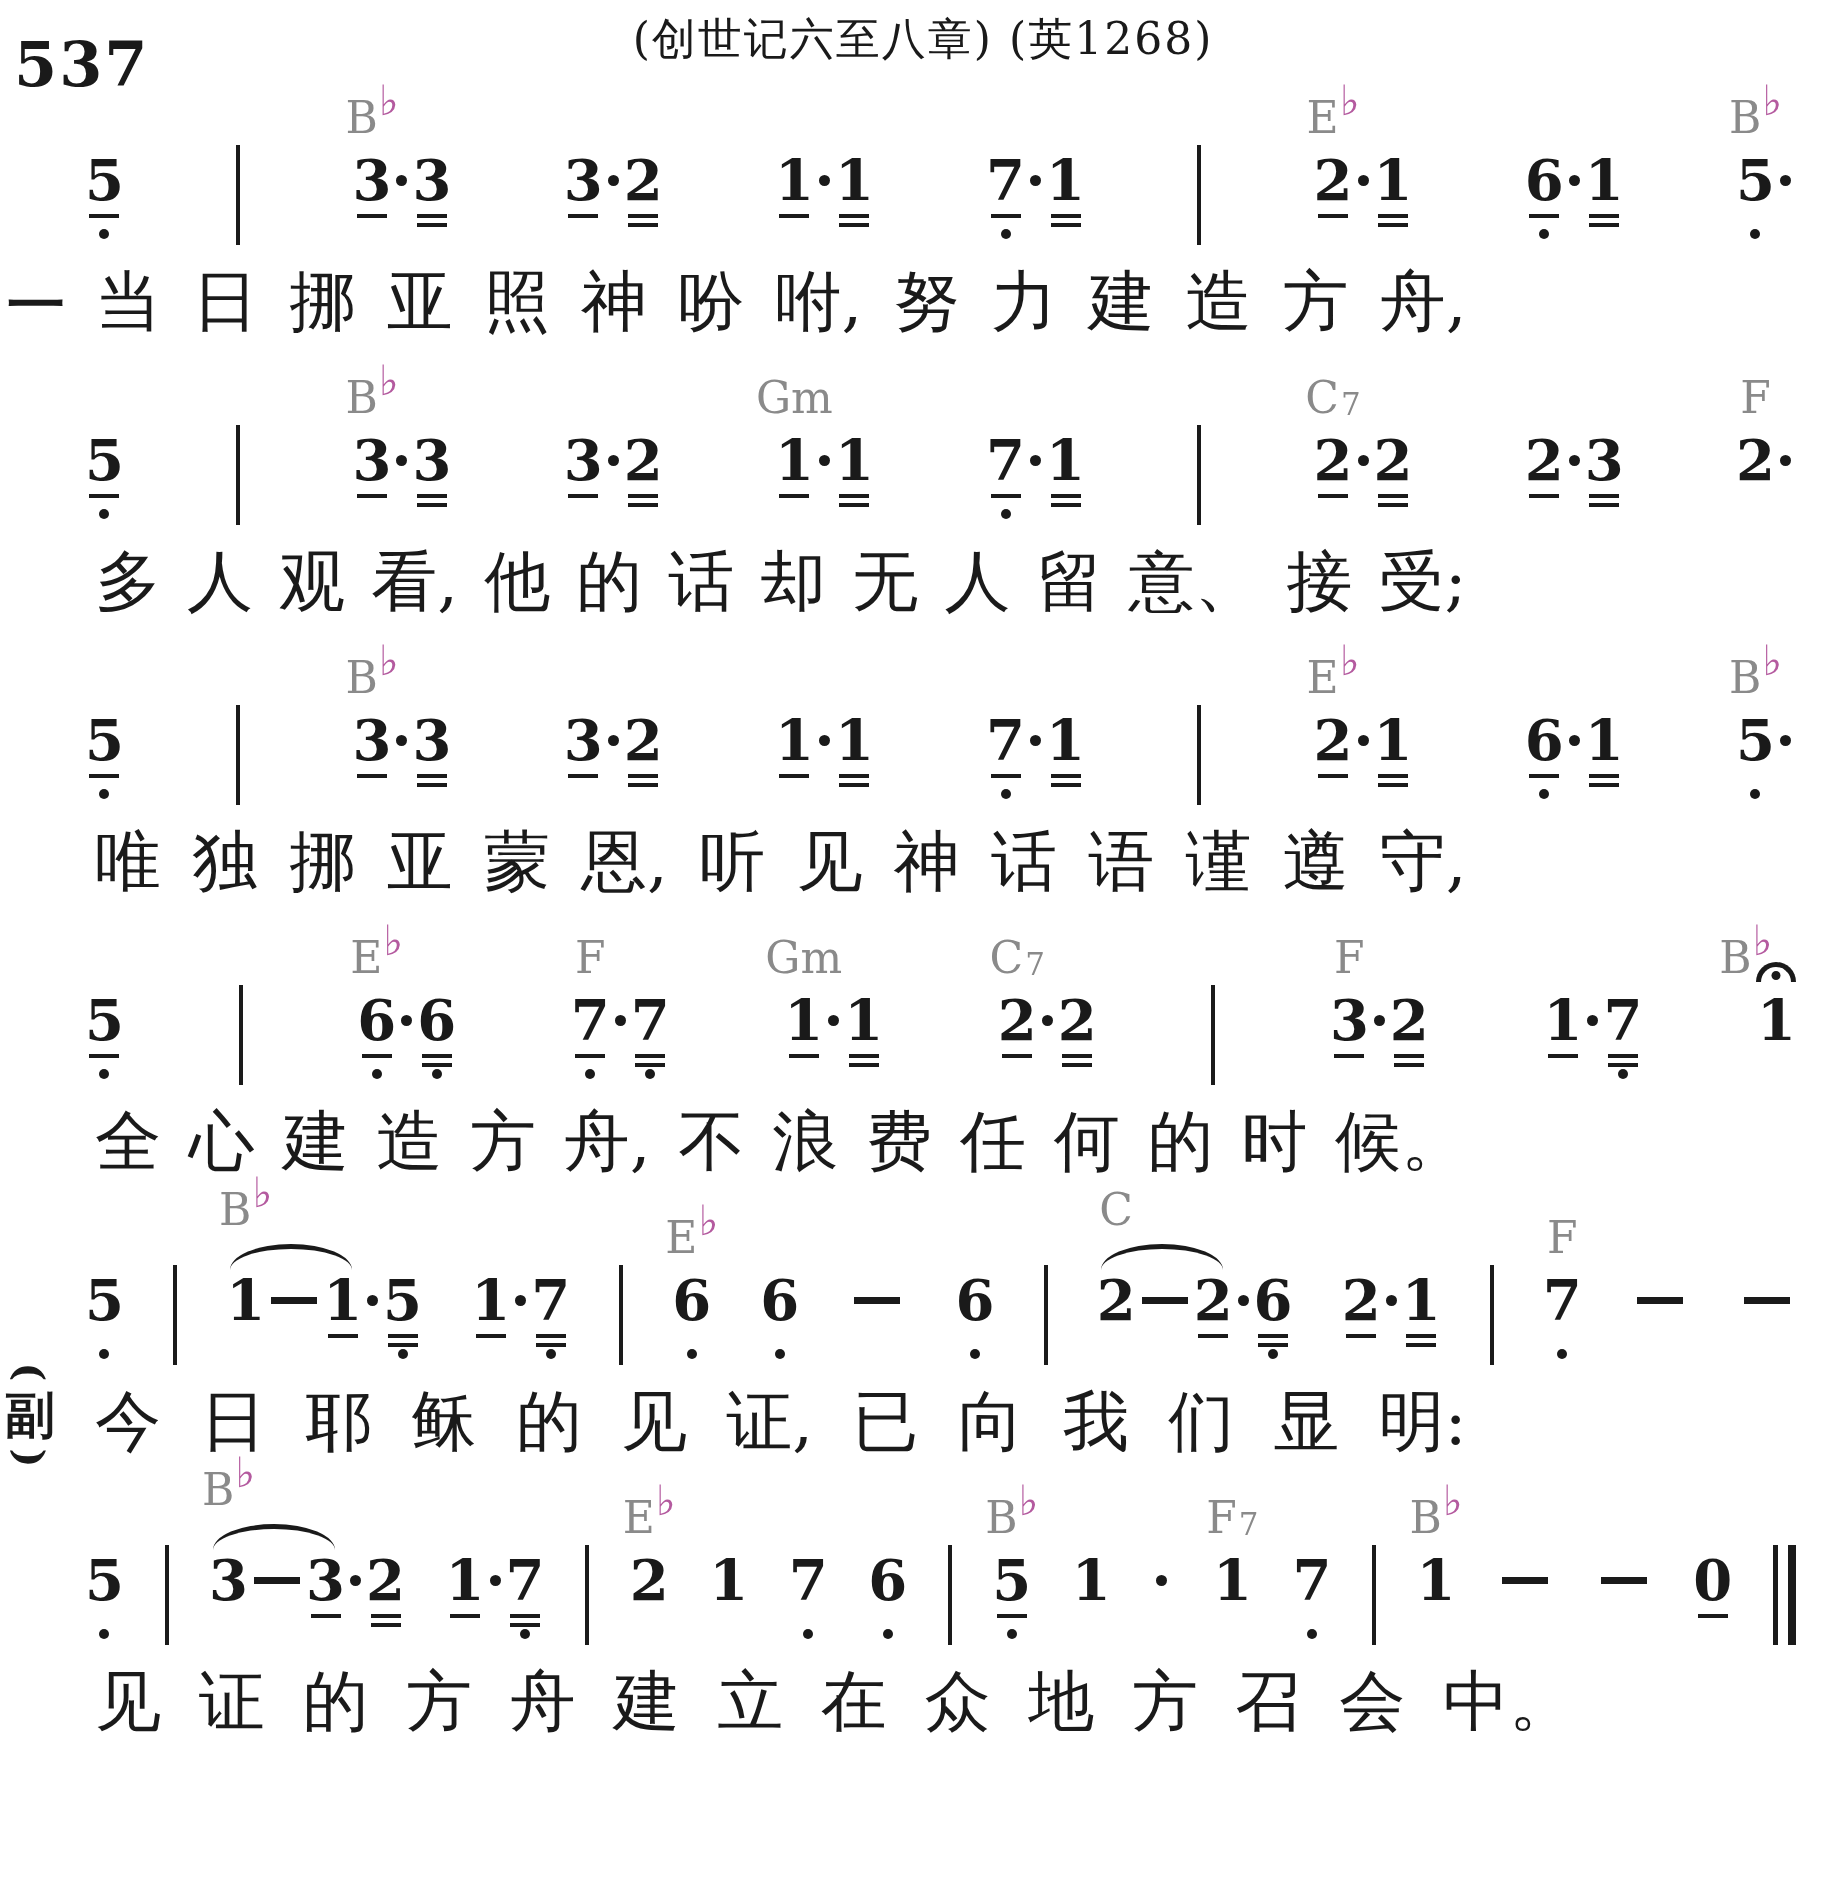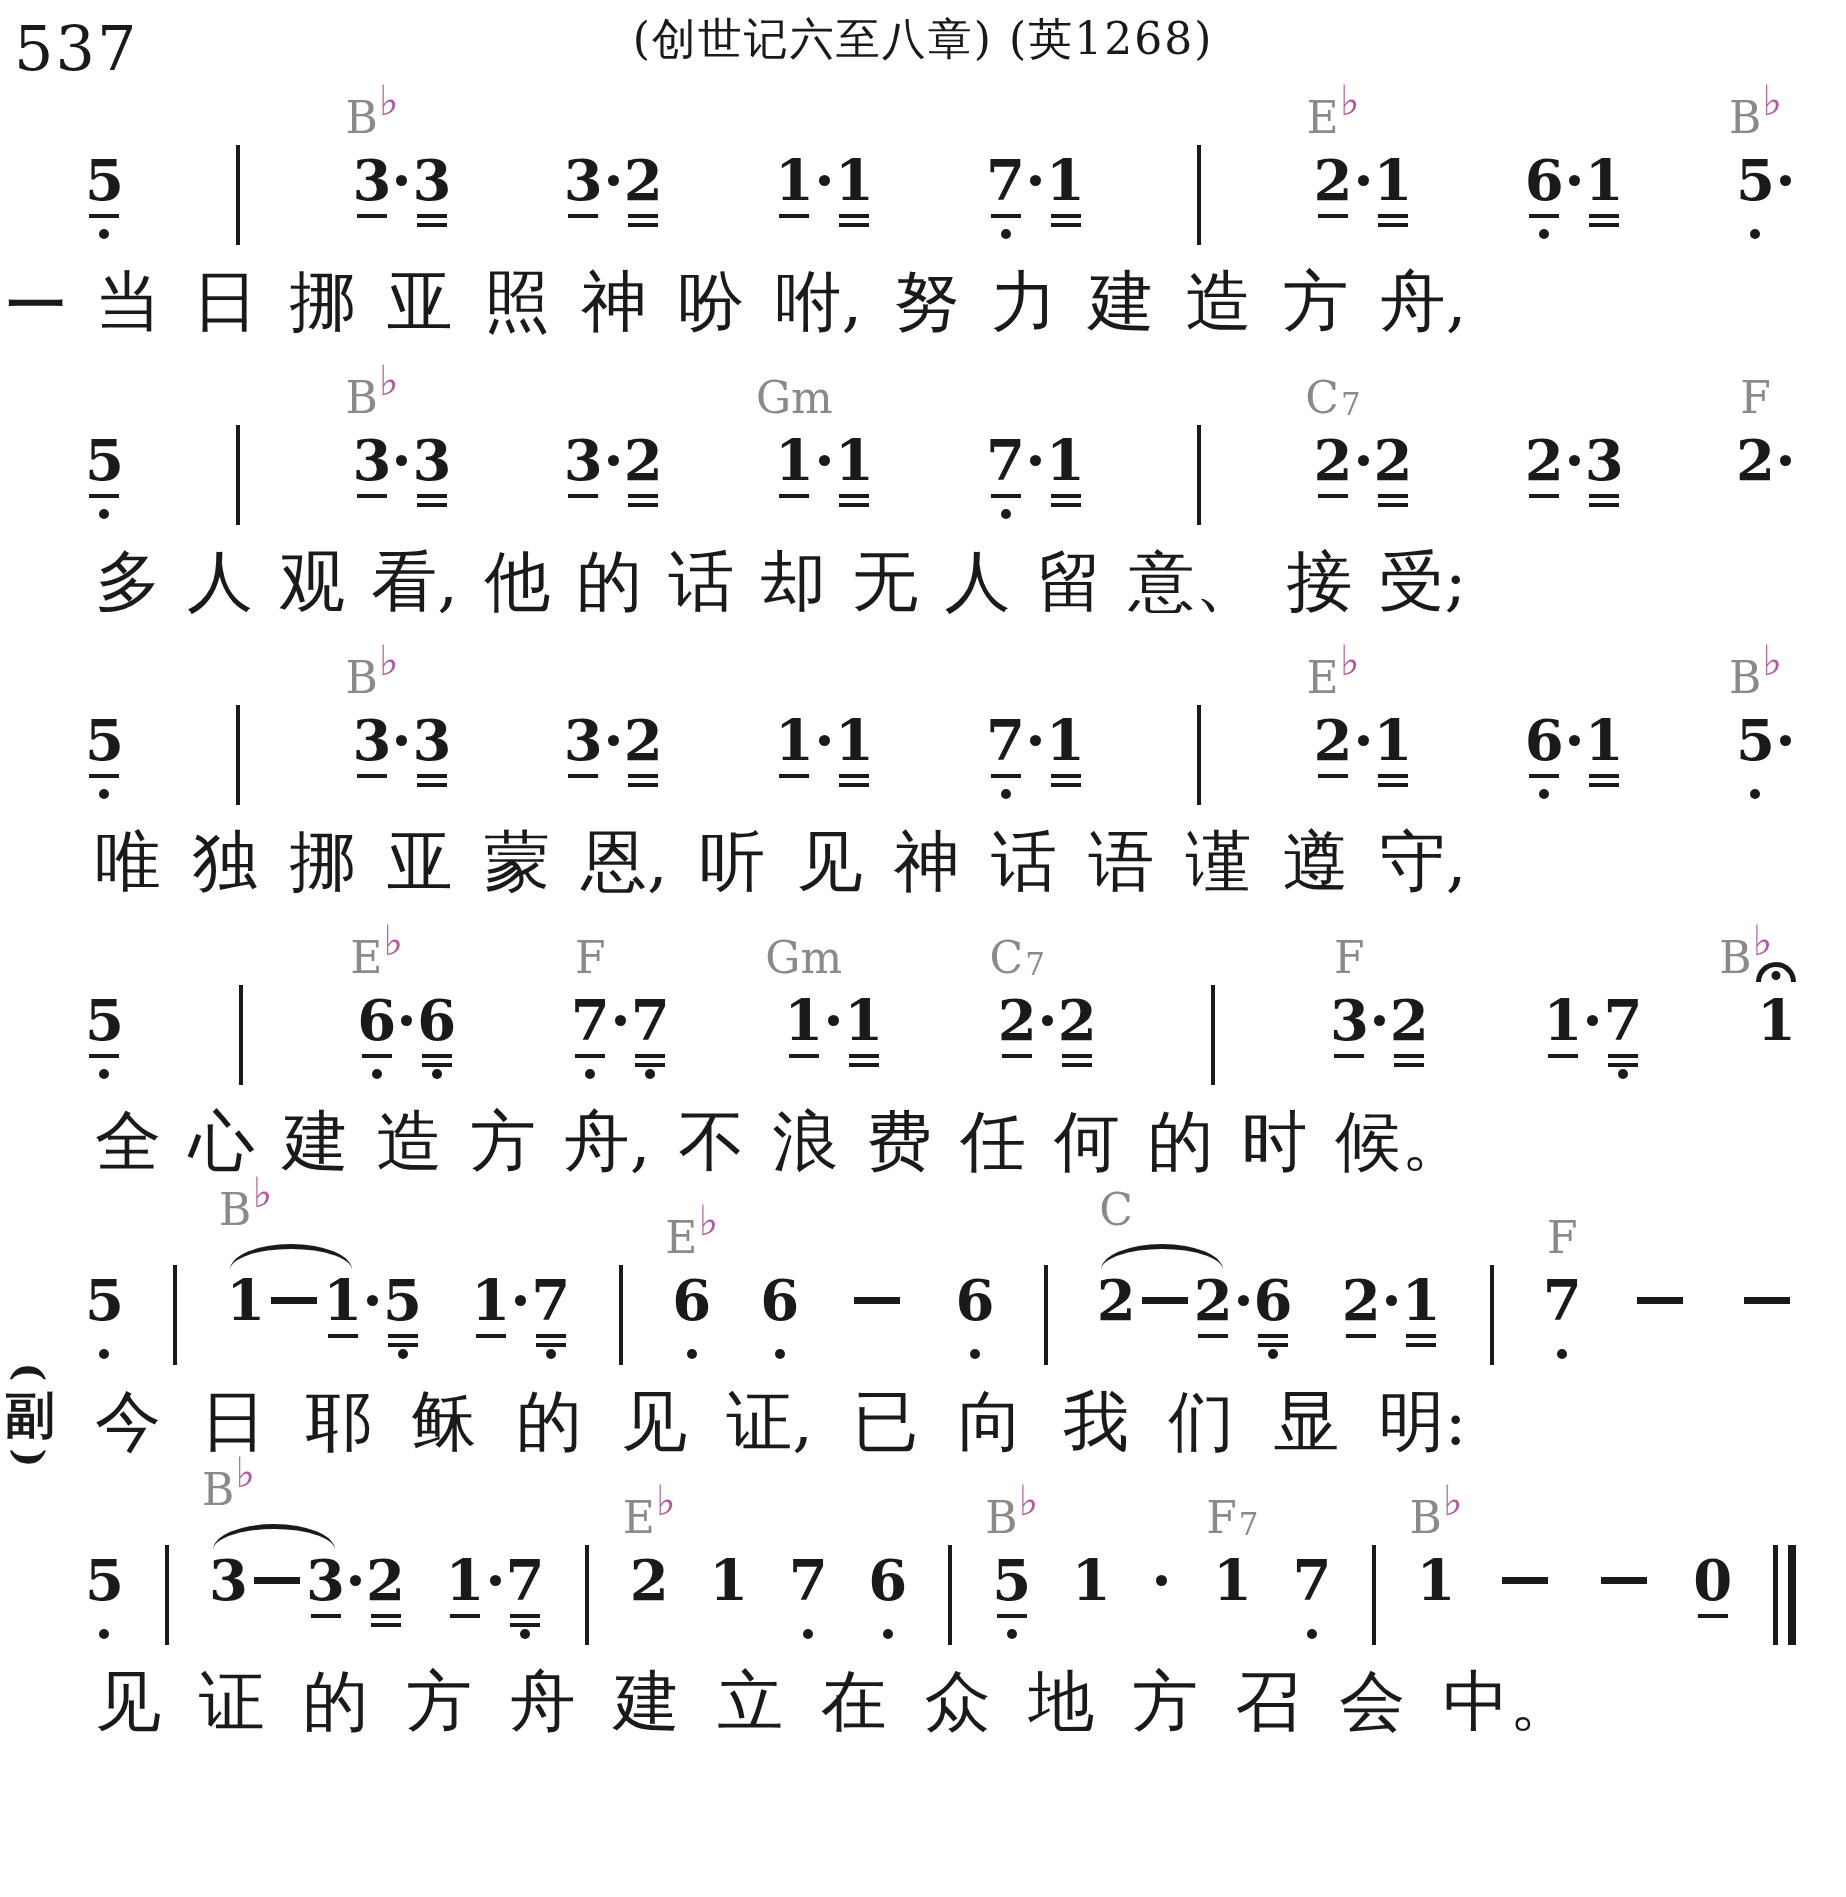--- a/index.html
+++ b/index.html
@@ -10,21 +10,21 @@
   *{box-sizing:border-box;}
   html,body{margin:0;padding:0;}
   body{
     width:1846px;height:1897px;background:#ffffff;color:var(--ink);
     font-family:"DejaVu Serif","Liberation Serif",serif;
     overflow:hidden;
   }
   .page{padding-top:6px;position:relative;}
 
   
-  .hymn-no{position:absolute;left:14px;top:12px;font-size:62px;font-weight:normal;letter-spacing:2px;}
+  .hymn-no{position:absolute;left:14px;top:28px;font-size:62px;font-weight:bold;letter-spacing:2px;}
   .title{text-align:center;font-size:72px;font-weight:bold;letter-spacing:10px;padding-top:6px;}
   .subtitle{text-align:center;font-size:44px;margin-top:4px;letter-spacing:2px;}
   .keyrow{display:flex;justify-content:space-between;align-items:baseline;margin:10px 400px 0 150px;}
   .keysig{font-size:46px;font-weight:bold;letter-spacing:3px;}
   .timesig{font-size:48px;font-weight:bold;}
 
   
   .music-row{display:flex;justify-content:space-between;align-items:flex-end;padding:76px 50px 0 85px;}
   .grp,.tiegrp{display:inline-flex;align-items:flex-end;}
   .tiegrp{position:relative;}

